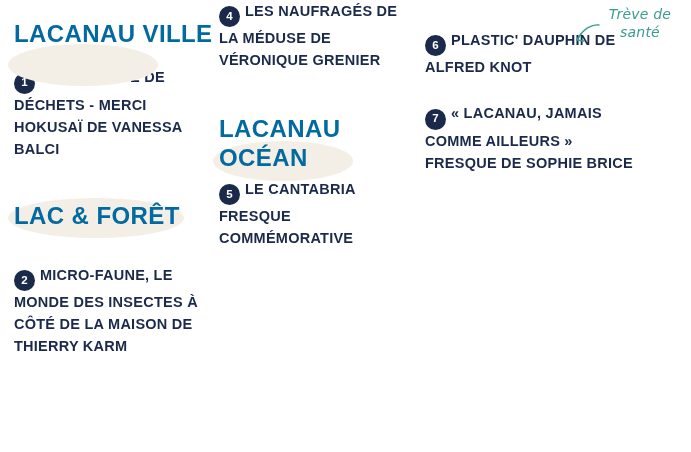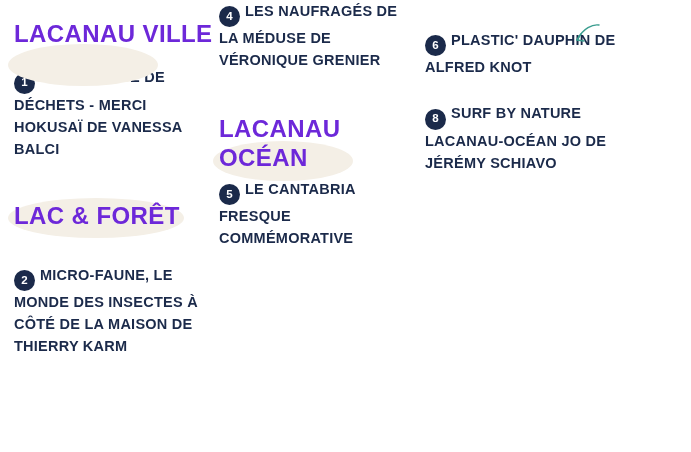--- a/index.html
+++ b/index.html
@@ -23,21 +23,21 @@
   .col {
     position: absolute;
     top: 0;
   }
   .col-1 { left: 14px; width: 200px; }
   .col-2 { left: 219px; width: 200px; }
   .col-3 { left: 425px; width: 210px; }
 
   .section-head {
     position: relative;
-    color: #6d28d9;
+    color: #0369a1;
     font-size: 24px;
     font-weight: 700;
     line-height: 1.18;
     letter-spacing: 0.4px;
     margin: 0;
     text-transform: uppercase;
     z-index: 2;
   }
   .head-wrap {
     position: relative;
@@ -140,27 +140,28 @@
       <span class="num">5</span><span class="entry-text">LE CANTABRIA FRESQUE COMMÉMORATIVE</span>
     </div>
   </div>
 
   <div class="col col-3">
 
     <div class="entry" style="margin-top:29px;">
       <span class="num">6</span><span class="entry-text">PLASTIC' DAUPHIN DE ALFRED KNOT</span>
     </div>
 
+    <div class="entry" style="margin-top:24px;">
+      <span class="num">7</span><span class="entry-text">« LACANAU, JAMAIS COMME AILLEURS » FRESQUE DE SOPHIE BRICE</span>
+    </div>
 
-    <div class="entry" style="margin-top:24px;">
-      <span class="num">8</span><span class="entry-text">SURF BY NATURE LACANAU-OCÉAN JO DE JÉRÉMY SCHIAVO</span>
-    </div>
   </div>
 
   <div class="note">
     <svg class="note-arrow" viewBox="0 0 34 28">
       <path d="M32 3 C26 2, 16 6, 10 18" fill="none" stroke="#3a9d8f" stroke-width="1.4" stroke-linecap="round"></path>
       <path d="M10 18 L14 12" fill="none" stroke="#3a9d8f" stroke-width="1.4" stroke-linecap="round"></path>
       <path d="M10 18 L17 19" fill="none" stroke="#3a9d8f" stroke-width="1.4" stroke-linecap="round"></path>
     </svg>
+    <span>Trève de santé</span>
   </div>
 
 </div>
 
 </body></html>

